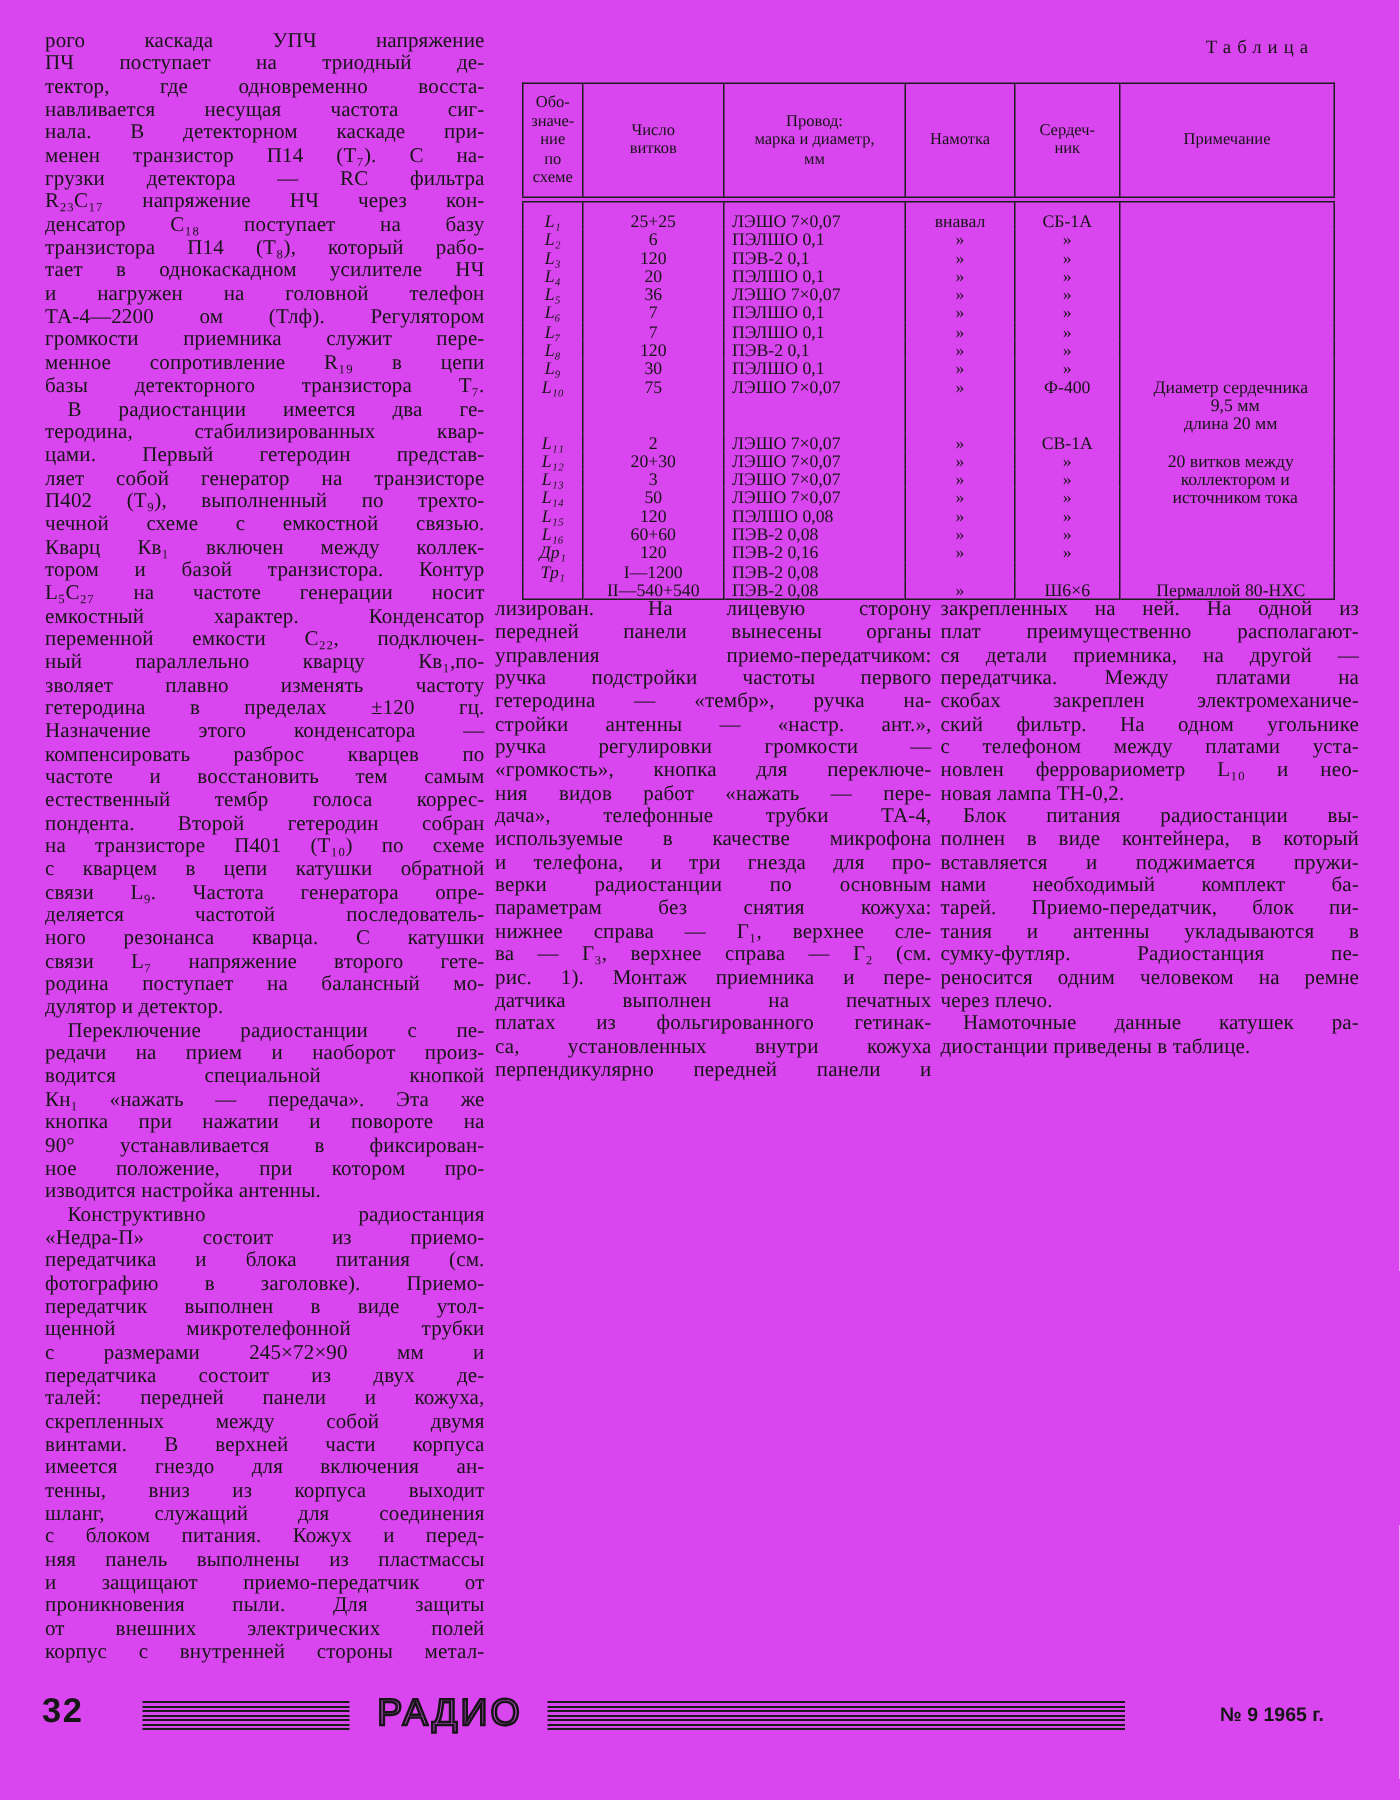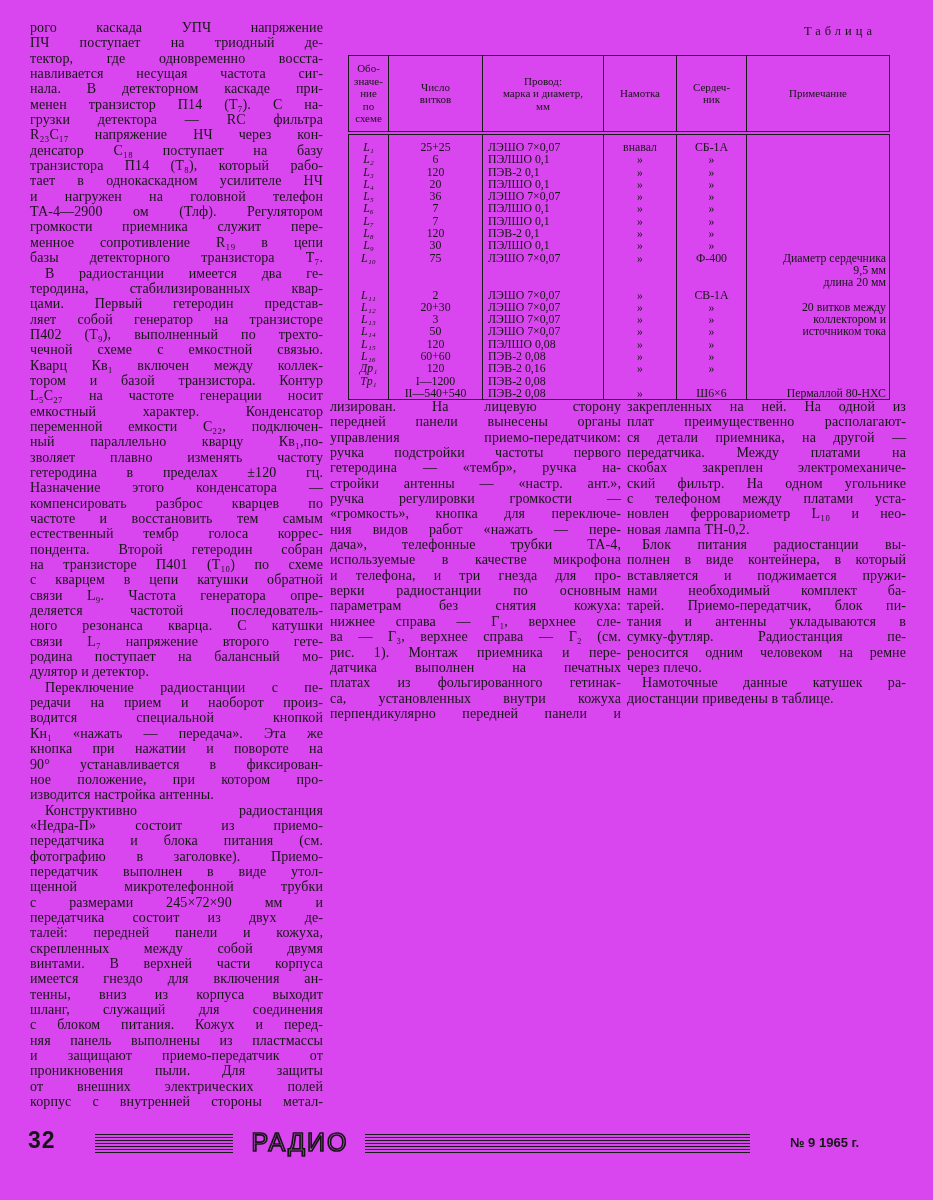--- a/index.html
+++ b/index.html
@@ -20,53 +20,53 @@
           table-layout:fixed;border:1.6px solid #1c1c1c;}
   .ctable th{font-weight:normal;font-size:11px;line-height:12.6px;text-align:center;
              vertical-align:middle;padding:6px 2px;white-space:pre-line;border-left:1px solid #1c1c1c;}
   .ctable thead tr{border-bottom:4px double #1c1c1c;}
   .ctable td{font-size:11.8px;line-height:12.3px;padding:0 3px;vertical-align:top;
              text-align:center;border-left:1px solid #1c1c1c;white-space:pre-line;}
   .ctable th:first-child,.ctable td:first-child{border-left:none;}
   .ctable tbody tr:first-child td{padding-top:6px;}
   .ctable td.c0{font-style:italic;}
   .ctable td.c2{text-align:left;padding-left:5px;}
-  .ctable td.c5{text-align:right;padding-left:8px;}
+  .ctable td.c5{text-align:center;padding-left:8px;}
   
   .pagenum{position:absolute;left:28px;top:1127px;font-family:"Liberation Sans",sans-serif;
            font-weight:bold;font-size:23px;letter-spacing:1px;}
   .stripes{position:absolute;height:21px;top:1134px;
            background:repeating-linear-gradient(to bottom,#1a1a1a 0 1.4px,rgba(0,0,0,0) 1.4px 3px);}
   #stripeL{left:95px;width:138px;}
   #stripeR{left:365px;width:385px;}
   .logo{position:absolute;left:237px;top:1128px;width:126px;text-align:center;
         font-family:"Liberation Sans",sans-serif;font-weight:normal;font-size:25px;letter-spacing:2px;
         color:rgba(250,249,244,0.05);-webkit-text-stroke:1.7px #151515;}
-  .issue{position:absolute;left:790px;top:1135px;width:116px;text-align:left;
+  .issue{position:absolute;left:790px;top:1135px;width:116px;text-align:center;
          font-family:"Liberation Sans",sans-serif;font-weight:bold;font-size:13px;}
 </style>
 </head>
 <body>
 
 <div class="page">
 
   <div id="leftcol" class="textcol">
       <div class="ln">рого каскада УПЧ напряжение</div>
       <div class="ln">ПЧ поступает на триодный де-</div>
       <div class="ln">тектор, где одновременно восста-</div>
       <div class="ln">навливается несущая частота сиг-</div>
       <div class="ln">нала. В детекторном каскаде при-</div>
       <div class="ln">менен транзистор П14 (Т₇). С на-</div>
       <div class="ln">грузки детектора — RC фильтра</div>
       <div class="ln">R₂₃C₁₇ напряжение НЧ через кон-</div>
       <div class="ln">денсатор С₁₈ поступает на базу</div>
       <div class="ln">транзистора П14 (Т₈), который рабо-</div>
       <div class="ln">тает в однокаскадном усилителе НЧ</div>
       <div class="ln">и нагружен на головной телефон</div>
-      <div class="ln">ТА-4—2900 ом (Тлф). Регулятором</div>
+      <div class="ln">ТА-4—2200 ом (Тлф). Регулятором</div>
       <div class="ln">громкости приемника служит пере-</div>
       <div class="ln">менное сопротивление R₁₉ в цепи</div>
       <div class="ln">базы детекторного транзистора Т₇.</div>
       <div class="ln ind">В радиостанции имеется два ге-</div>
       <div class="ln">теродина, стабилизированных квар-</div>
       <div class="ln">цами. Первый гетеродин представ-</div>
       <div class="ln">ляет собой генератор на транзисторе</div>
       <div class="ln">П402 (Т₉), выполненный по трехто-</div>
       <div class="ln">чечной схеме с емкостной связью.</div>
       <div class="ln">Кварц Кв₁ включен между коллек-</div>

